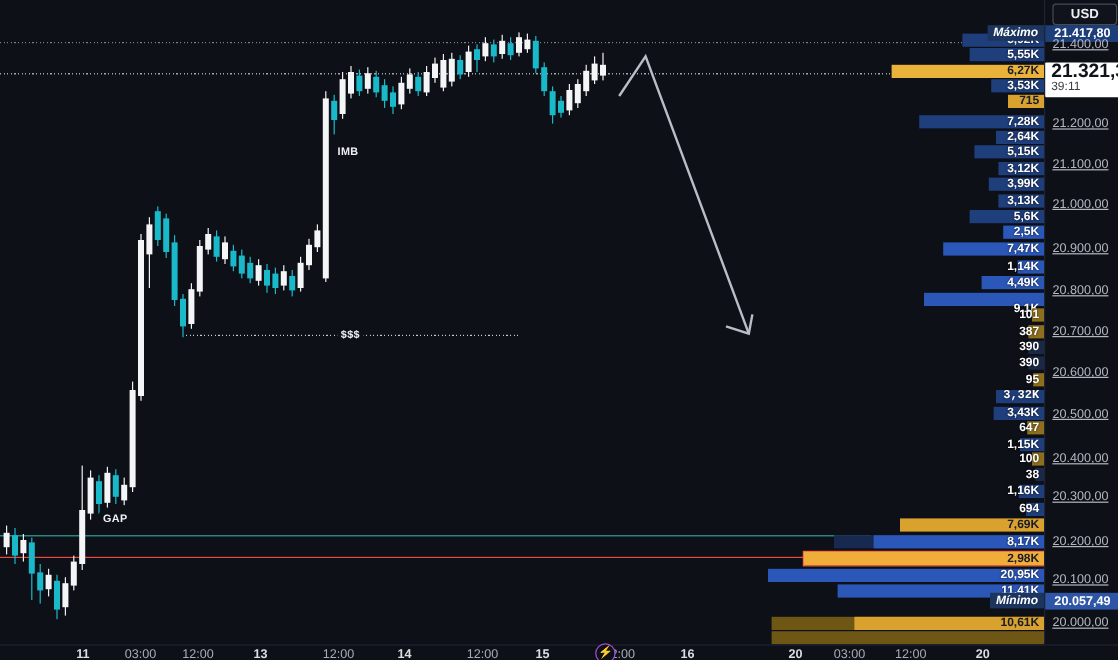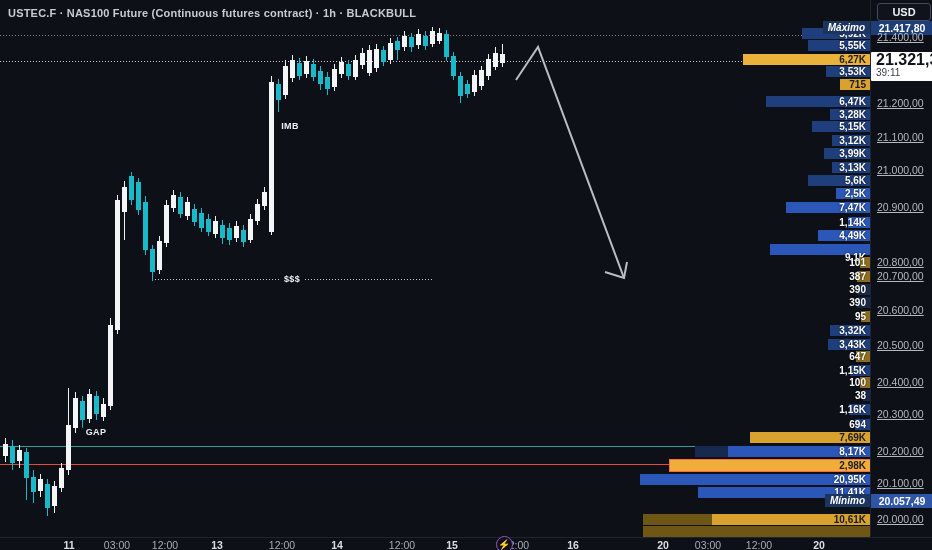--- a/index.html
+++ b/index.html
@@ -371,23 +371,23 @@
         <div class="vlabel" style="top: 28px; right: 4px;">5,92K</div>
         <div class="vbar blue" style="right: 0px; top: 40px; width: 62px;"></div>
         <div class="vlabel" style="top: 40px; right: 4px;">5,55K</div>
         <div class="vbar poc" style="right: 0px; top: 54px; width: 127px;"></div>
         <div class="vlabel darktext" style="top: 54px; right: 4px;">6,27K</div>
         <div class="vbar blue" style="right: 0px; top: 66px; width: 44px;"></div>
         <div class="vlabel" style="top: 66px; right: 4px;">3,53K</div>
         <div class="vbar gold" style="right: 0px; top: 79px; width: 30px;"></div>
         <div class="vlabel darktext" style="top: 79px; right: 4px;">715</div>
         <div class="vbar blue" style="right: 0px; top: 96px; width: 104px;"></div>
-        <div class="vlabel" style="top: 96px; right: 4px;">6,47K</div>
+        <div class="vlabel" style="top: 96px; right: 4px;">7,28K</div>
         <div class="vbar blue" style="right: 0px; top: 109px; width: 40px;"></div>
-        <div class="vlabel" style="top: 109px; right: 4px;">3,28K</div>
+        <div class="vlabel" style="top: 109px; right: 4px;">2,64K</div>
         <div class="vbar blue" style="right: 0px; top: 121px; width: 58px;"></div>
         <div class="vlabel" style="top: 121px; right: 4px;">5,15K</div>
         <div class="vbar blue" style="right: 0px; top: 135px; width: 38px;"></div>
         <div class="vlabel" style="top: 135px; right: 4px;">3,12K</div>
         <div class="vbar blue" style="right: 0px; top: 148px; width: 46px;"></div>
         <div class="vlabel" style="top: 148px; right: 4px;">3,99K</div>
         <div class="vbar blue" style="right: 0px; top: 162px; width: 38px;"></div>
         <div class="vlabel" style="top: 162px; right: 4px;">3,13K</div>
         <div class="vbar blue" style="right: 0px; top: 175px; width: 62px;"></div>
         <div class="vlabel" style="top: 175px; right: 4px;">5,6K</div>
@@ -405,21 +405,21 @@
         <div class="vlabel" style="top: 257px; right: 4px;">101</div>
         <div class="vbar golddim" style="right: 0px; top: 271px; width: 13px;"></div>
         <div class="vlabel" style="top: 271px; right: 4px;">387</div>
         <div class="vbar navy" style="right: 0px; top: 284px; width: 13px;"></div>
         <div class="vlabel" style="top: 284px; right: 4px;">390</div>
         <div class="vbar navy" style="right: 0px; top: 297px; width: 13px;"></div>
         <div class="vlabel" style="top: 297px; right: 4px;">390</div>
         <div class="vbar golddim" style="right: 0px; top: 311px; width: 9px;"></div>
         <div class="vlabel" style="top: 311px; right: 4px;">95</div>
         <div class="vbar blue" style="right: 0px; top: 325px; width: 40px;"></div>
-        <div class="vlabel" style="top: 325px; right: 4px;">3,32K</div>
+        <div class="vlabel" style="top: 325px; right: 4px; font-family: Liberation Mono, monospace;">3,32K</div>
         <div class="vbar blue" style="right: 0px; top: 339px; width: 42px;"></div>
         <div class="vlabel" style="top: 339px; right: 4px;">3,43K</div>
         <div class="vbar golddim" style="right: 0px; top: 351px; width: 14px;"></div>
         <div class="vlabel" style="top: 351px; right: 4px;">647</div>
         <div class="vbar blue" style="right: 0px; top: 365px; width: 20px;"></div>
         <div class="vlabel" style="top: 365px; right: 4px;">1,15K</div>
         <div class="vbar golddim" style="right: 0px; top: 377px; width: 10px;"></div>
         <div class="vlabel" style="top: 377px; right: 4px;">100</div>
         <div class="vbar navy" style="right: 0px; top: 390px; width: 7px;"></div>
         <div class="vlabel" style="top: 390px; right: 4px;">38</div>
@@ -447,37 +447,36 @@
         <polyline points="516,80 538,47 624,278" fill="none" stroke="#b9bec6" stroke-width="2"></polyline>
         <polyline points="605,272 624,278 627,262" fill="none" stroke="#b9bec6" stroke-width="2"></polyline>
       </svg>
     <div id="anno-layer">
         <div class="anno-text" style="left: 290px; top: 126px;">IMB</div>
         <div class="anno-text" style="left: 292px; top: 279px;">$$$</div>
         <div class="anno-text" style="left: 96px; top: 432px;">GAP</div>
       </div>
   </div>
 
-  <div id="symbol-title">USTEC.F · NAS100 Future (Continuous futures contract) · 1h · BLACKBULL</div>
 
   <div id="usd-button">USD</div>
 
   <div id="price-axis">
     <div id="maximo-price" class="pbadge" style="top: 21px;">21.417,80</div>
     <div id="cur-price-box" style="top: 52px;">
       <div id="cur-price-val">21.321,36</div>
       <div id="cur-price-cd">39:11</div>
     </div>
     <div id="minimo-price" class="pbadge" style="top: 494px;">20.057,49</div>
   <div class="plabel" style="top: 31px;">21.400,00</div>
       <div class="plabel" style="top: 97px;">21.200,00</div>
       <div class="plabel" style="top: 131px;">21.100,00</div>
       <div class="plabel" style="top: 164px;">21.000,00</div>
       <div class="plabel" style="top: 201px;">20.900,00</div>
-      <div class="plabel" style="top: 236px; margin-top: 20px;">20.800,00</div>
+      <div class="plabel" style="top: 236px;">20.800,00</div>
       <div class="plabel" style="top: 270px;">20.700,00</div>
       <div class="plabel" style="top: 304px;">20.600,00</div>
       <div class="plabel" style="top: 339px;">20.500,00</div>
       <div class="plabel" style="top: 376px; text-align: center;">20.400,00</div>
       <div class="plabel" style="top: 408px;">20.300,00</div>
       <div class="plabel" style="top: 445px;">20.200,00</div>
       <div class="plabel" style="top: 477px;">20.100,00</div>
       <div class="plabel" style="top: 513px;">20.000,00</div>
     </div>
 

